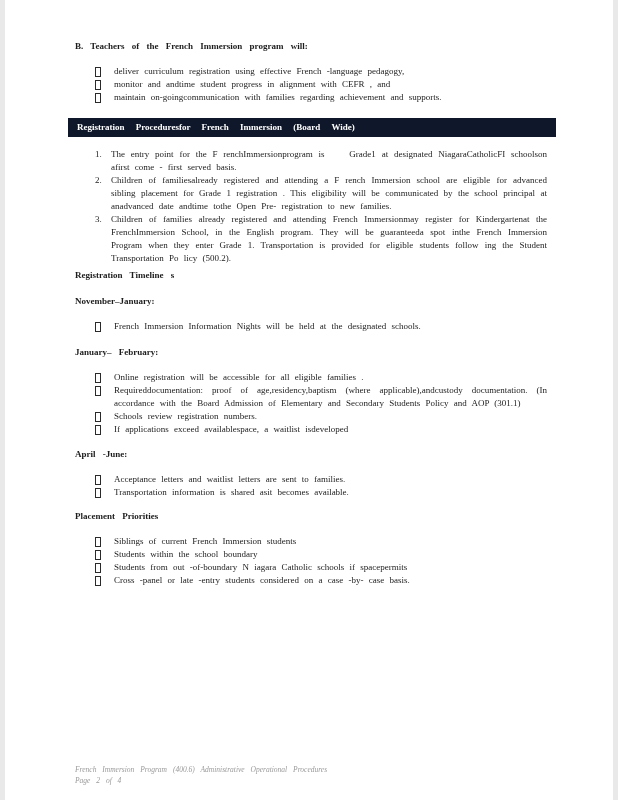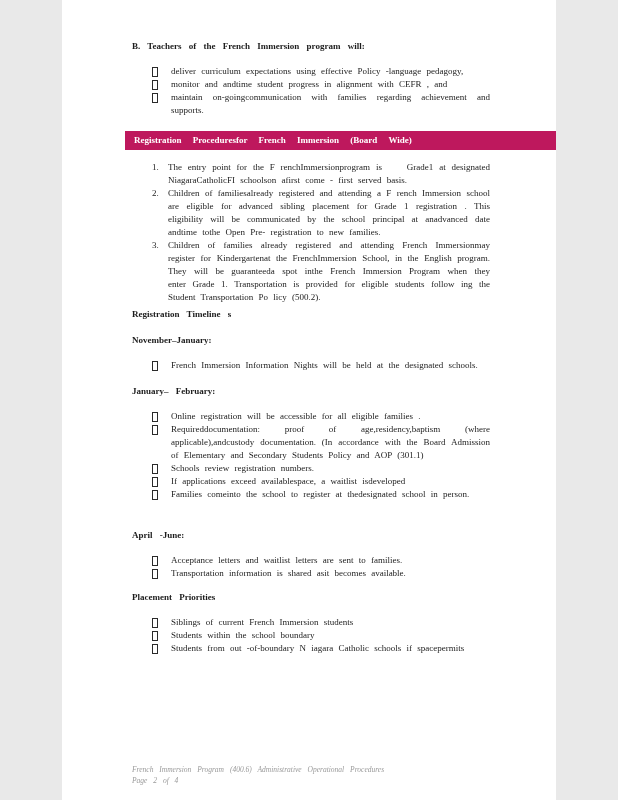--- a/index.html
+++ b/index.html
@@ -1,43 +1,43 @@
 <!DOCTYPE html>
 <html><head>
 <meta charset="utf-8">
 <style>
   html,body { margin:0; padding:0; background:#e9e9e9; }
   .page {
     position:relative;
-    width:494px; height:800px;
+    width:608px; height:800px;
     margin:0 auto;
     background:#ffffff;
     font-family:"Liberation Serif", serif;
     font-size:9px;
     line-height:13px;
     color:#1c1c1c;
     overflow:hidden;
   }
   .content { padding:40px 66px 0 70px; }
 
   .heading {
     font-weight:bold;
     word-spacing:5px;
     margin:0;
   }
   .mt13 { margin-top:13px; }
   .mt14 { margin-top:4px; }
-  .mt12 { margin-top:28px; }
+  .mt12 { margin-top:12px; }
   .mt11 { margin-top:11px; }
 
   .banner {
     box-sizing:border-box;
     margin:14px 0 0 -7px;
     width:488px;
-    background:#be185d;
+    background:#0f172a;
     color:#ffffff;
     font-weight:bold;
     word-spacing:9px;
     padding:3px 4px 3px 9px;
     line-height:13px;
   }
 
   .bullet-list { margin-top:12px; }
   .bullet-row { display:flex; padding-left:20px; }
   .bullet-box {
@@ -73,21 +73,21 @@
 <body>
 
 <div class="page">
   <div class="content">
 
     <p class="heading">B. Teachers of the French Immersion program will:</p>
 
     <div class="bullet-list mt13">
       <div class="bullet-row">
         <span class="bullet-box"></span>
-        <span class="bullet-text">deliver curriculum expectations using effective Policy -language pedagogy,</span>
+        <span class="bullet-text">deliver curriculum registration using effective French -language pedagogy,</span>
       </div>
       <div class="bullet-row">
         <span class="bullet-box"></span>
         <span class="bullet-text">monitor and andtime student progress in alignment with CEFR , and</span>
       </div>
       <div class="bullet-row">
         <span class="bullet-box"></span>
         <span class="bullet-text">maintain on-goingcommunication with families regarding achievement and supports.</span>
       </div>
     </div>
@@ -133,24 +133,20 @@
         <span class="bullet-text">Requireddocumentation: proof of age,residency,baptism (where applicable),andcustody documentation. (In accordance with the Board Admission of Elementary and Secondary Students Policy and AOP (301.1)</span>
       </div>
       <div class="bullet-row">
         <span class="bullet-box"></span>
         <span class="bullet-text">Schools review registration numbers.</span>
       </div>
       <div class="bullet-row">
         <span class="bullet-box"></span>
         <span class="bullet-text">If applications exceed availablespace, a waitlist isdeveloped</span>
       </div>
-      <div class="bullet-row">
-        <span class="bullet-box"></span>
-        <span class="bullet-text">Families comeinto the school to register at thedesignated school in person.</span>
-      </div>
     </div>
 
     <p class="heading mt12">April -June:</p>
 
     <div class="bullet-list">
       <div class="bullet-row">
         <span class="bullet-box"></span>
         <span class="bullet-text">Acceptance letters and waitlist letters are sent to families.</span>
       </div>
       <div class="bullet-row">
@@ -167,20 +163,24 @@
         <span class="bullet-text">Siblings of current French Immersion students</span>
       </div>
       <div class="bullet-row">
         <span class="bullet-box"></span>
         <span class="bullet-text">Students within the school boundary</span>
       </div>
       <div class="bullet-row">
         <span class="bullet-box"></span>
         <span class="bullet-text">Students from out -of-boundary N iagara Catholic schools if spacepermits</span>
       </div>
+      <div class="bullet-row">
+        <span class="bullet-box"></span>
+        <span class="bullet-text">Cross -panel or late -entry students considered on a case -by- case basis.</span>
+      </div>
     </div>
 
   </div>
 
   <div class="footer">
     <div>French Immersion Program (400.6) Administrative Operational Procedures</div>
     <div>Page 2 of 4</div>
   </div>
 </div>
 

